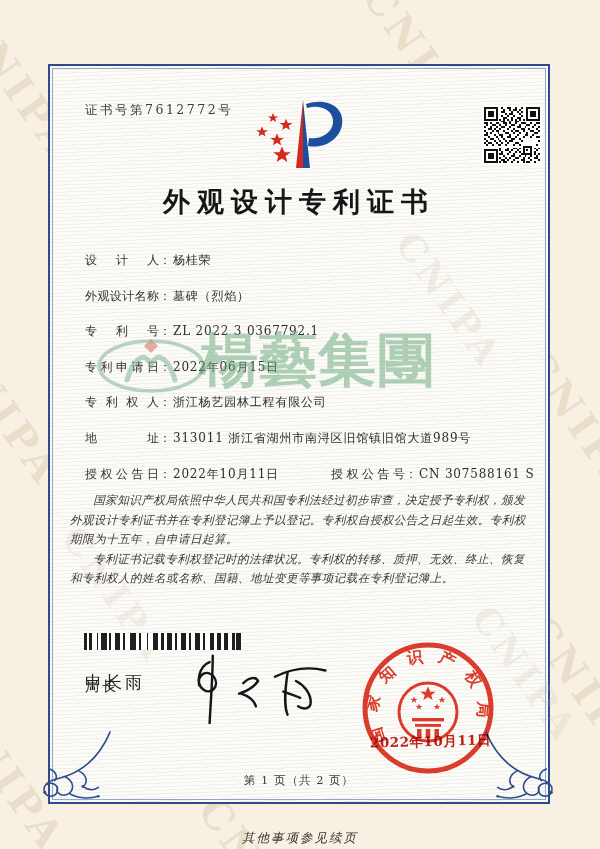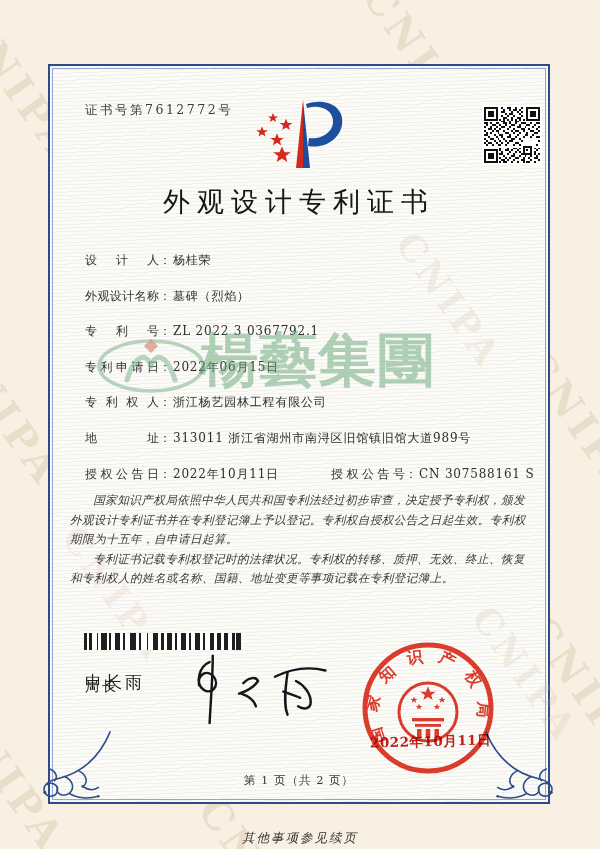--- a/index.html
+++ b/index.html
@@ -16,21 +16,21 @@
          background-color:#fcfbf5;
          background-image:repeating-linear-gradient(178deg,rgba(100,118,176,0.085) 0px,rgba(100,118,176,0.085) 1px,rgba(0,0,0,0) 1px,rgba(0,0,0,0) 3.6px);
          border:2.5px solid #2c4a8c;}
   .frame::before{content:"";position:absolute;inset:2px;border:1px solid #93a4d0;pointer-events:none;}
   .corner{position:absolute;width:78px;height:78px;z-index:6;}
   .corner.bl{left:-14px;top:662px;}
   .corner.br{left:432px;top:662px;transform:scaleX(-1);}
   .cert-no{position:absolute;left:35px;top:36px;font-size:12.5px;letter-spacing:2.5px;color:#3c3c3c;}
   .logo{position:absolute;left:196px;top:28px;width:110px;height:84px;}
   .qr{position:absolute;left:432px;top:39px;width:56px;height:56px;background:#fff;padding:2px;}
-  .title{position:absolute;left:0;top:118px;width:100%;text-align:center;font-size:27px;font-weight:400;
+  .title{position:absolute;left:0;top:118px;width:100%;text-align:center;font-size:27px;font-weight:700;
          letter-spacing:7px;color:#161616;}
   .fields{position:absolute;left:35px;top:186px;width:440px;}
   .field-row{height:35.6px;font-size:12px;color:#373737;white-space:nowrap;}
   .flabel{display:inline-block;width:74px;text-align:justify;text-align-last:justify;color:#333;}
   .fcolon{margin:0 2px 0 0;}
   .fvalue{letter-spacing:0.8px;color:#2e2e2e;}
   .auth-row{position:absolute;left:35px;top:400px;width:450px;font-size:12px;white-space:nowrap;color:#373737;}
   .auth-b{position:absolute;left:246px;top:0;}
   .paras{position:absolute;left:20px;top:425px;width:458px;font-size:11.6px;line-height:19.6px;
          color:#3a3a3a;font-style:italic;letter-spacing:0.4px;}

